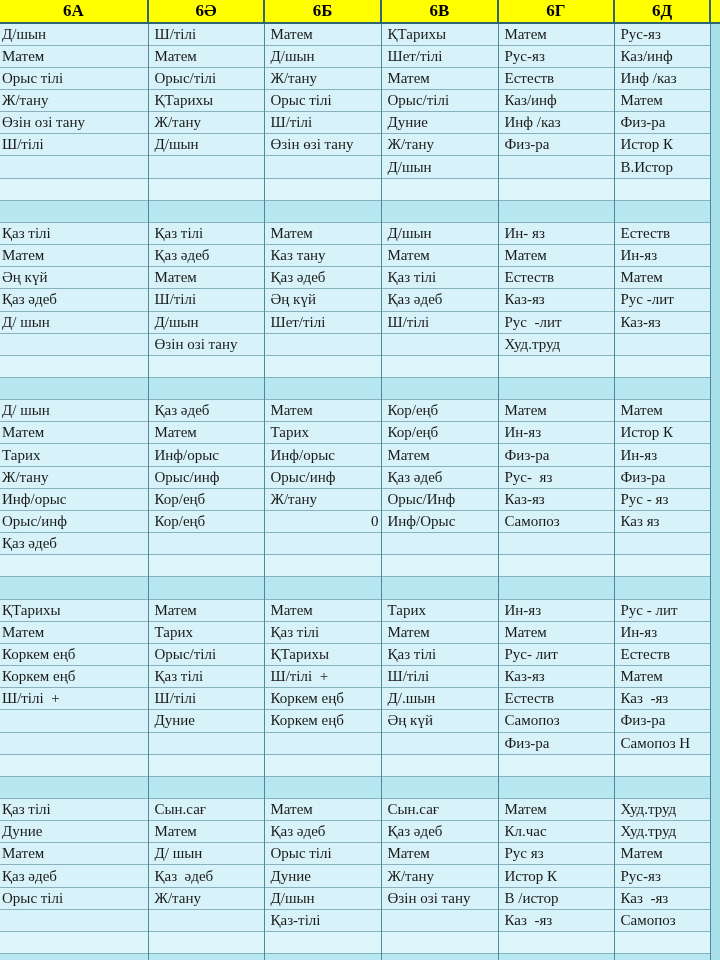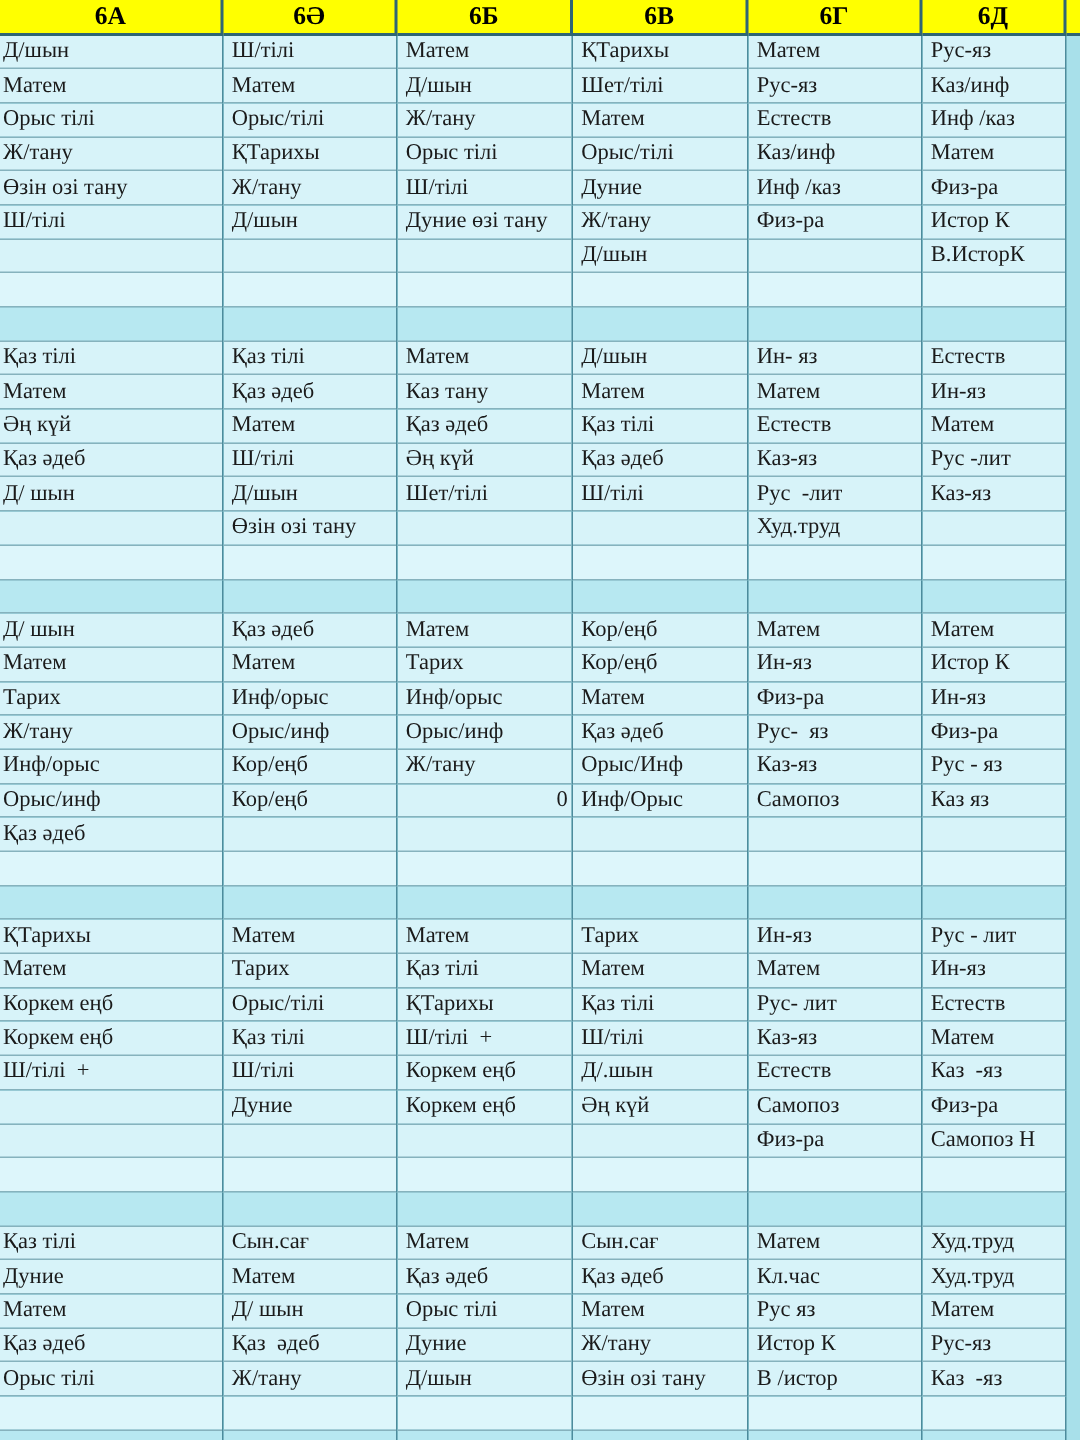--- a/index.html
+++ b/index.html
@@ -116,33 +116,33 @@
           <td class="cell col-1">Ж/тану</td>
           <td class="cell col-2">Ш/тілі</td>
           <td class="cell col-3">Дуние</td>
           <td class="cell col-4">Инф /каз</td>
           <td class="cell col-5">Физ-ра</td>
           <td class="filler"></td>
         </tr>
         <tr class="row-content">
           <td class="cell col-0">Ш/тілі</td>
           <td class="cell col-1">Д/шын</td>
-          <td class="cell col-2">Дуние өзі тану</td>
+          <td class="cell col-2">Өзін өзі тану</td>
           <td class="cell col-3">Ж/тану</td>
           <td class="cell col-4">Физ-ра</td>
           <td class="cell col-5">Истор К</td>
           <td class="filler"></td>
         </tr>
         <tr class="row-content">
           <td class="cell col-0"></td>
           <td class="cell col-1"></td>
           <td class="cell col-2"></td>
           <td class="cell col-3">Д/шын</td>
           <td class="cell col-4"></td>
-          <td class="cell col-5">В.ИсторК</td>
+          <td class="cell col-5">В.Истор</td>
           <td class="filler"></td>
         </tr>
         <tr class="row-sep-light">
           <td class="cell col-0"></td>
           <td class="cell col-1"></td>
           <td class="cell col-2"></td>
           <td class="cell col-3"></td>
           <td class="cell col-4"></td>
           <td class="cell col-5"></td>
           <td class="filler"></td>
@@ -428,20 +428,29 @@
         </tr>
         <tr class="row-content">
           <td class="cell col-0">Орыс тілі</td>
           <td class="cell col-1">Ж/тану</td>
           <td class="cell col-2">Д/шын</td>
           <td class="cell col-3">Өзін озі тану</td>
           <td class="cell col-4">В /истор</td>
           <td class="cell col-5">Каз  -яз</td>
           <td class="filler"></td>
         </tr>
+        <tr class="row-content">
+          <td class="cell col-0"></td>
+          <td class="cell col-1"></td>
+          <td class="cell col-2">Қаз-тілі</td>
+          <td class="cell col-3"></td>
+          <td class="cell col-4">Каз  -яз</td>
+          <td class="cell col-5">Самопоз</td>
+          <td class="filler"></td>
+        </tr>
         <tr class="row-sep-light">
           <td class="cell col-0"></td>
           <td class="cell col-1"></td>
           <td class="cell col-2"></td>
           <td class="cell col-3"></td>
           <td class="cell col-4"></td>
           <td class="cell col-5"></td>
           <td class="filler"></td>
         </tr>
         <tr class="row-sep-dark-partial">

